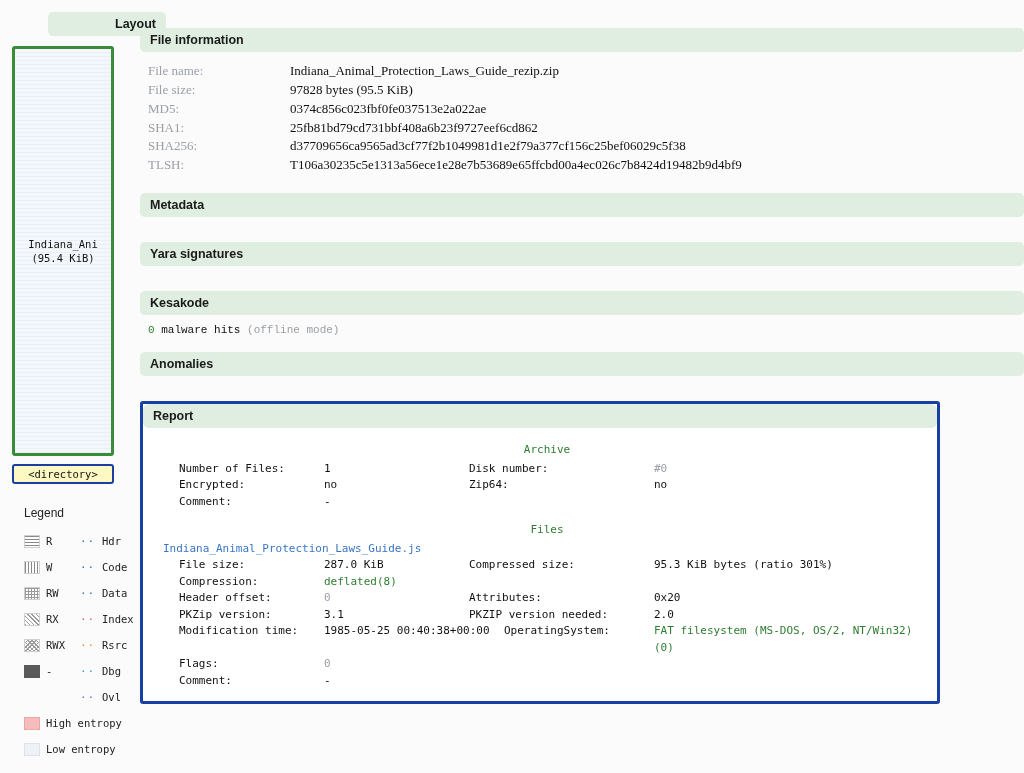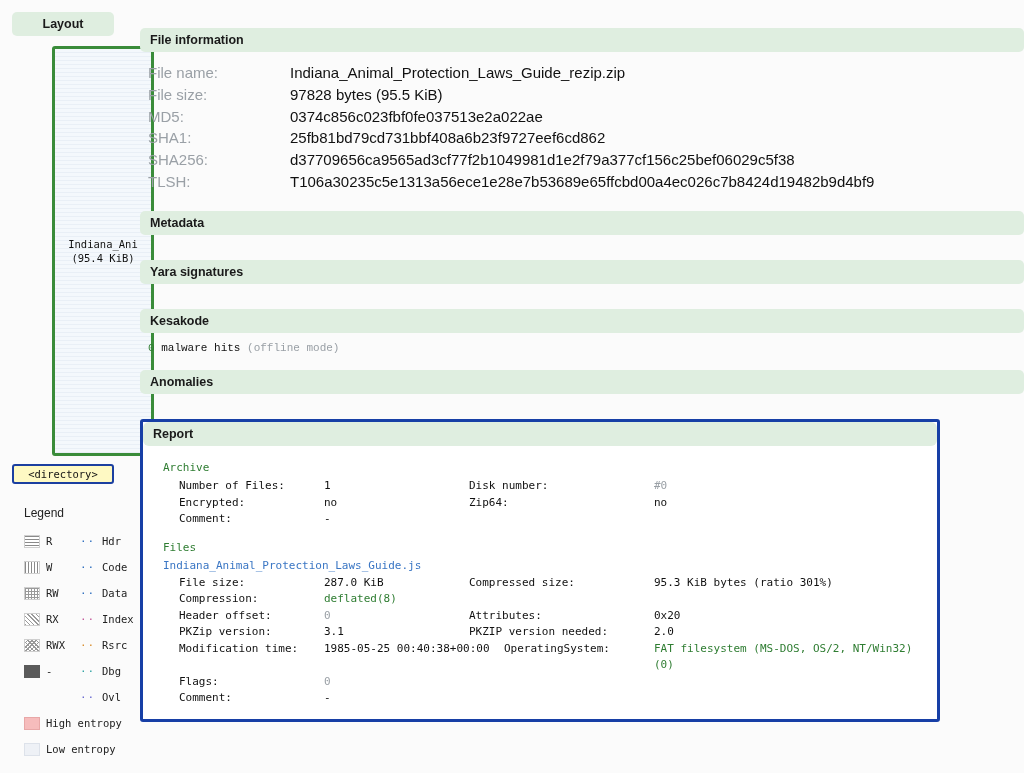--- a/index.html
+++ b/index.html
@@ -30,35 +30,35 @@
   }
 
   
   .left-col {
     position: absolute;
     left: 12px;
     top: 12px;
     width: 118px;
   }
   .layout-header {
-    width: 102px;
-    text-align: center;
+    width: 118px;
+    text-align: right;
+    margin-left: 36px;
   }
   .layout-box {
     margin-top: 10px;
     width: 102px;
     height: 410px;
     border: 3px solid #3a8c3a;
     border-radius: 3px;
     background: #f3f7fb;
     position: relative;
     display: flex;
     align-items: center;
     justify-content: center;
-    margin-left: 40px;
   }
   .layout-stripes {
     position: absolute;
     left: 0; top: 0; right: 0; bottom: 0;
     background: repeating-linear-gradient(
       to bottom,
       #f4f8fc 0px, #f4f8fc 3px,
       #e9eff6 3px, #e9eff6 4px
     );
   }
@@ -155,22 +155,22 @@
     position: absolute;
     left: 140px;
     top: 28px;
     right: 0;
     width: 884px;
   }
   .panel + .panel { margin-top: 10px; }
 
   .kv-table {
     margin: 10px 16px 0 0;
-    font-family: Liberation Sans, sans-serif;
-    font-size: 15px;
+    font-family: Liberation Serif, serif;
+    font-size: 13px;
     line-height: 1.45;
     color: #111;
   }
   .kv-row { display: flex; }
   .kv-key {
     width: 150px;
     color: #9aa0a6;
     padding-left: 8px;
     flex: 0 0 auto;
   }
@@ -204,20 +204,21 @@
     padding: 14px 6px 12px 6px;
     font-family: "DejaVu Sans Mono", monospace;
     font-size: 11px;
     line-height: 1.5;
     color: #111;
   }
   .grp-title {
     color: #2f7d32;
     padding-left: 14px;
     margin-bottom: 2px;
+    text-align: center;
   }
   .grp-gap { height: 12px; }
   .rrow { display: flex; }
   .rc1 { width: 175px; padding-left: 30px; flex: 0 0 auto; }
   .rc2 { width: 145px; flex: 0 0 auto; }
   .rc3 { width: 185px; flex: 0 0 auto; }
   .rc4 { flex: 1 1 auto; }
   .file-name { color: #3a76c4; padding-left: 14px; }
   .muted { color: #b3b8bd; }
   .grn { color: #2f7d32; }

